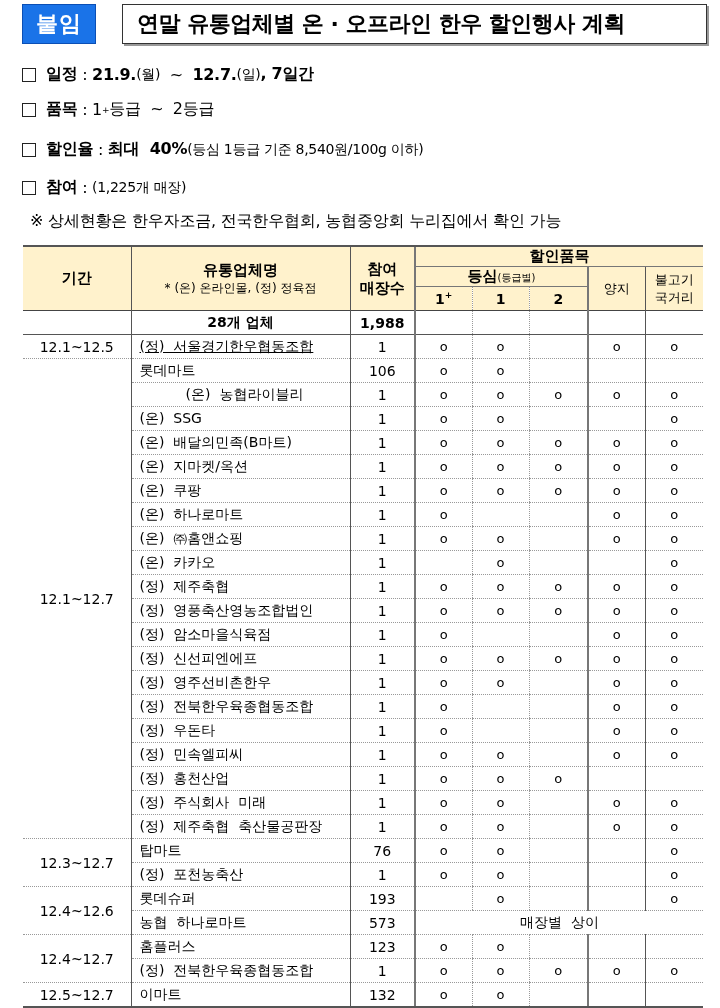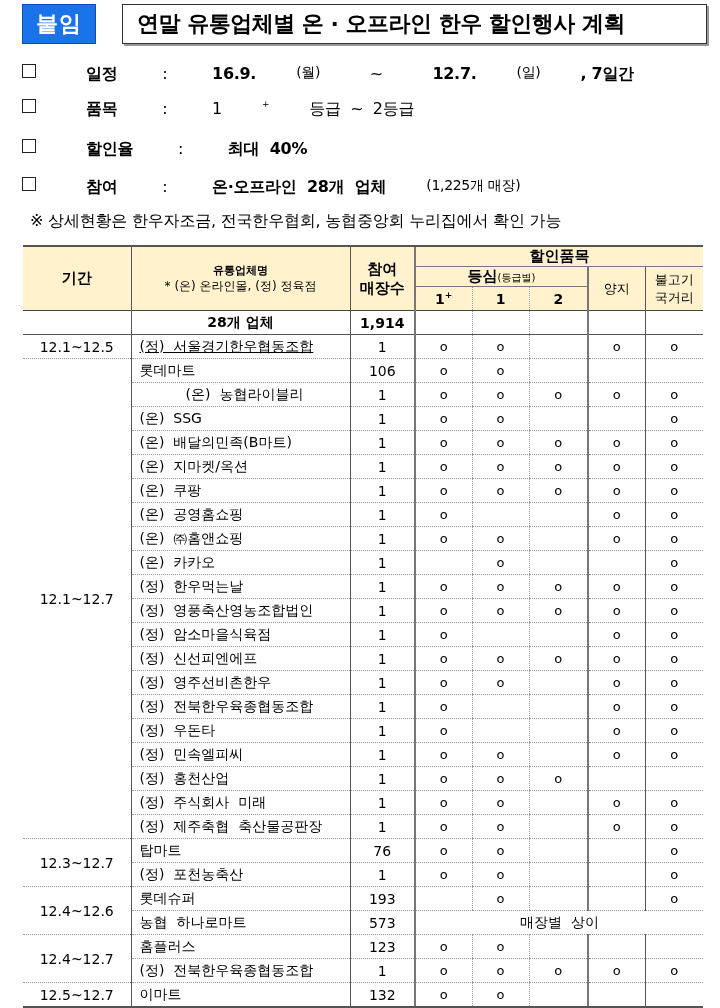--- a/index.html
+++ b/index.html
@@ -1,19 +1,19 @@
 <!DOCTYPE html>
 <html><head>
 <meta charset="utf-8">
 <style>
   html,body{margin:0;padding:0;background:#fff;}
   body{width:720px;height:1008px;position:relative;overflow:hidden;font-family:"DejaVu Sans","Liberation Sans",sans-serif;color:#000;}
   .badge{position:absolute;left:22px;top:4px;width:74px;height:40px;background:#1a73e8;border:1px solid #0b4fb5;box-sizing:border-box;color:#fff;font-weight:bold;font-size:22px;display:flex;align-items:center;justify-content:center;letter-spacing:1px;}
   .title-box{position:absolute;left:122px;top:4px;width:585px;height:40px;border:1.5px solid #333;box-shadow:2px 2px 0 #999;box-sizing:border-box;display:flex;align-items:center;padding-left:14px;font-weight:bold;font-size:22px;letter-spacing:-0.5px;}
-  .bullet{position:absolute;left:22px;font-size:16px;display:flex;align-items:flex-start;white-space:nowrap;letter-spacing:-0.3px;gap:40px;}
+  .bullet{position:absolute;left:22px;font-size:16px;display:flex;align-items:center;white-space:nowrap;letter-spacing:-0.3px;}
   .box-icon{display:inline-block;width:12px;height:12px;border:1px solid #222;margin-right:10px;}
   .b{font-weight:bold;}
   .s{font-size:14px;font-weight:normal;}
   sup{font-size:9px;}
   .note{position:absolute;left:30px;top:211px;font-size:16px;white-space:nowrap;letter-spacing:-0.2px;}
   table{position:absolute;left:23px;top:245px;border-collapse:collapse;width:680px;table-layout:fixed;font-size:14px;}
   td,th{height:23px;padding:0;text-align:center;vertical-align:middle;border-top:1px dotted #999;border-bottom:1px dotted #999;white-space:nowrap;overflow:hidden;}
   th{background:#fff2cc;font-weight:bold;}
   .top{border-top:2px solid #555;}
   .vl{border-left:1px solid #555;}
@@ -29,21 +29,21 @@
 
 <div class="badge">붙임</div>
 <div class="title-box">
     <span>연말 유통업체별 온 · 오프라인 한우 할인행사 계획</span>
   </div>
 
 <div class="bullet" style="top:64px;">
   <span class="box-icon"></span>
   <span class="b">일정</span>
   <span style="white-space:pre"> : </span>
-  <span class="b">16.9.</span>
+  <span class="b">21.9.</span>
   <span class="s">(월)</span>
   <span style="white-space:pre">  ~  </span>
   <span class="b">12.7.</span>
   <span class="s">(일)</span>
   <span class="b">, 7일간</span>
 </div>
 
 <div class="bullet" style="top:99px;">
   <span class="box-icon"></span>
   <span class="b">품목</span>
@@ -51,48 +51,48 @@
   <span>1</span>
     <sup>+</sup>
   <span style="white-space:pre">등급  ~  2등급 </span>
 </div>
 
 <div class="bullet" style="top:139px;">
   <span class="box-icon"></span>
   <span class="b">할인율</span>
   <span style="white-space:pre"> : </span>
   <span class="b" style="white-space:pre">최대  40%</span>
+  <span class="s">(등심 1등급 기준 8,540원/100g 이하)</span>
 </div>
 
 <div class="bullet" style="top:177px;">
   <span class="box-icon"></span>
   <span class="b">참여</span>
   <span style="white-space:pre"> : </span>
-  <span class="b" style="white-space:pre">온·오프라인  28개  업체</span>
   <span class="s">(1,225개 매장)</span>
 </div>
 
 <div class="note">※ 상세현황은 한우자조금, 전국한우협회, 농협중앙회 누리집에서 확인 가능</div>
 
 <table>
   <colgroup>
     <col style="width:108px">
       <col style="width:219px">
       <col style="width:65px">
     <col style="width:57px">
       <col style="width:57px">
       <col style="width:59px">
       <col style="width:57px">
       <col style="width:58px">
   </colgroup>
   <thead>
     <tr>
       <th rowspan="3" class="top" style="font-size:15px">기간</th>
       <th rowspan="3" class="top vl">
-        <div style="font-size:11px">유통업체명</div>
+        <div style="font-size:15px">유통업체명</div>
         <div class="hdr-sub">* (온) 온라인몰, (정) 정육점</div>
       </th>
       <th rowspan="3" class="top vl" style="font-size:15px;line-height:19px">
         <div>참여</div>
         <div>매장수</div>
       </th>
       <th colspan="5" class="top vt" style="height:18px;border-bottom:1px solid #777;font-size:15px">할인품목</th>
     </tr>
     <tr>
       <th colspan="3" class="vt" style="height:19px;border-bottom:1px solid #777;font-size:15px"><span>등심</span><span class="tiny">(등급별)</span></th>
@@ -105,21 +105,21 @@
     <tr>
       <th class="vt" style="height:19px"><span>1</span><sup>+</sup></th>
       <th class="vd">1</th>
       <th class="vd">2</th>
     </tr>
   </thead>
   <tbody id="tbody">
     <tr>
       <td style="border-top:1.5px solid #444;border-bottom:1px solid #555"></td>
       <td class="vl b" style="border-top:1.5px solid #444;border-bottom:1px solid #555">28개  업체</td>
-      <td class="vl b" style="border-top:1.5px solid #444;border-bottom:1px solid #555">1,914</td>
+      <td class="vl b" style="border-top:1.5px solid #444;border-bottom:1px solid #555">1,988</td>
       <td class="vt" style="border-top:1.5px solid #444;border-bottom:1px solid #555"></td>
       <td class="vd" style="border-top:1.5px solid #444;border-bottom:1px solid #555"></td>
       <td class="vd" style="border-top:1.5px solid #444;border-bottom:1px solid #555"></td>
       <td class="vt" style="border-top:1.5px solid #444;border-bottom:1px solid #555"></td>
       <td class="vl" style="border-top:1.5px solid #444;border-bottom:1px solid #555"></td>
     </tr>
   <tr>
         <td rowspan="1" style="">12.1~12.5</td>
         <td class="vl name" style="white-space: pre; text-decoration: underline;">(정)  서울경기한우협동조합</td>
         <td class="vl" style="">1</td>
@@ -178,21 +178,21 @@
       <tr>
         <td class="vl name" style="white-space: pre;">(온)  쿠팡</td>
         <td class="vl" style="">1</td>
         <td class="vt o" style="">o</td>
         <td class="vd o" style="">o</td>
         <td class="vd o" style="">o</td>
         <td class="vt o" style="">o</td>
         <td class="vl o" style="">o</td>
       </tr>
       <tr>
-        <td class="vl name" style="white-space: pre;">(온)  공영홈쇼핑</td>
+        <td class="vl name" style="white-space: pre;">(온)  하나로마트</td>
         <td class="vl" style="">1</td>
         <td class="vt o" style="">o</td>
         <td class="vd o" style=""></td>
         <td class="vd o" style=""></td>
         <td class="vt o" style="">o</td>
         <td class="vl o" style="">o</td>
       </tr>
       <tr>
         <td class="vl name" style="white-space: pre; margin-left: 20px;">(온)  ㈜홈앤쇼핑</td>
         <td class="vl" style="">1</td>
@@ -205,21 +205,21 @@
       <tr>
         <td class="vl name" style="white-space: pre;">(온)  카카오</td>
         <td class="vl" style="">1</td>
         <td class="vt o" style=""></td>
         <td class="vd o" style="">o</td>
         <td class="vd o" style=""></td>
         <td class="vt o" style=""></td>
         <td class="vl o" style="">o</td>
       </tr>
       <tr>
-        <td class="vl name" style="white-space: pre;">(정)  한우먹는날</td>
+        <td class="vl name" style="white-space: pre;">(정)  제주축협</td>
         <td class="vl" style="">1</td>
         <td class="vt o" style="">o</td>
         <td class="vd o" style="">o</td>
         <td class="vd o" style="">o</td>
         <td class="vt o" style="">o</td>
         <td class="vl o" style="">o</td>
       </tr>
       <tr>
         <td class="vl name" style="white-space: pre;">(정)  영풍축산영농조합법인</td>
         <td class="vl" style="">1</td>

